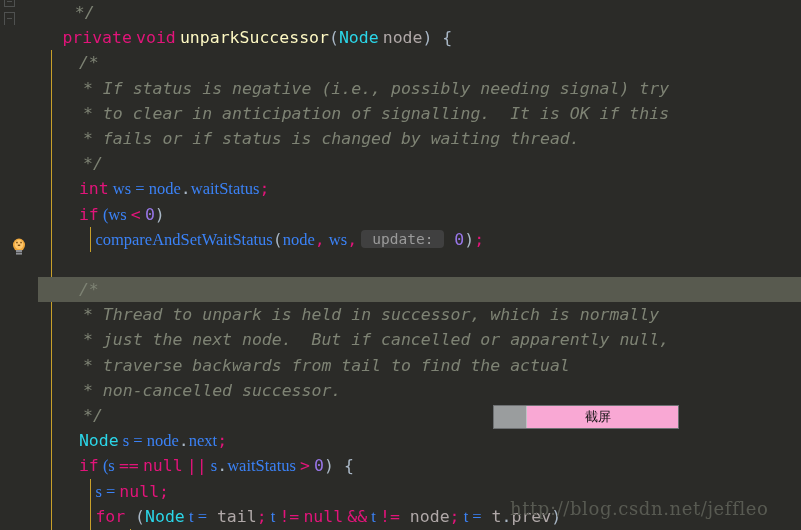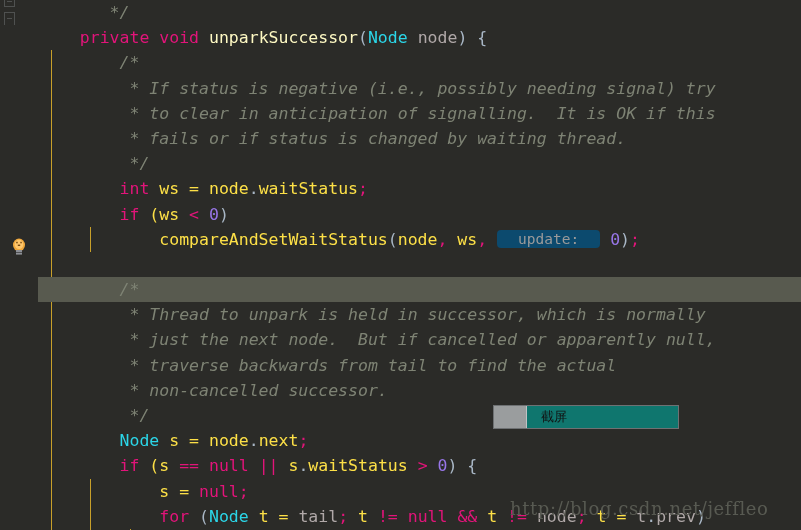--- a/index.html
+++ b/index.html
@@ -58,41 +58,41 @@
     position:absolute;width:1px;background:#c8a02a;
   }
   
   .kw   {color:#e2147a;text-align:center;}
   .cls  {color:#2bd6e8;}
   .num  {color:#9876e8;}
   .cmt  {color:#7e8374;font-style:italic;}
   .punc {color:#a9b7c6;}
   .semi {color:#e2147a;}
   .ident{color:#b0a8a8;}
-  .plain{color:#fde047;}
+  .plain{color:#3b82f6;font-family:Liberation Serif, serif;}
   .op   {color:#e2147a;}
   .fn   {color:#fef9c3;}
   
   .hint{
     display:inline-block;
-    background:#0c4a6e;
+    background:#404040;
     color:#9a9a9a;
     border-radius:4px;
-    padding:0 21px;
+    padding:0 11px;
     font-size:14.5px;
     line-height:18px;
     vertical-align:1px;
   }
   
   #tooltip{
     position:absolute;left:493px;top:405px;width:186px;height:24px;
-    background:#0f766e;
+    background:#f9a8d4;
     border:1px solid #6e7173;
     box-sizing:border-box;
-    display:flex;align-items:center;
+    display:flex;align-items:center;gap:44px;
   }
   #tooltip .swatch{
     width:32px;height:100%;
     background:#9a9d9e;
     border-right:1px solid #bfc2c4;
   }
   #tooltip .tip-text{
     margin-left:14px;
     color:#121212;
     font-family:"DejaVu Sans","Liberation Sans",sans-serif;

